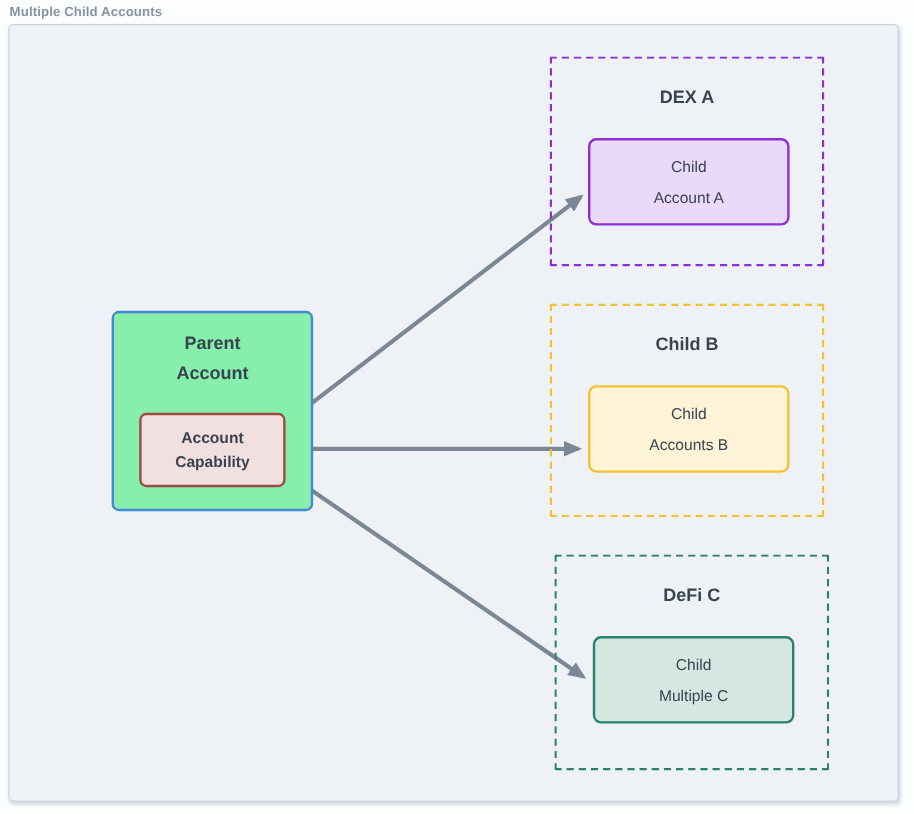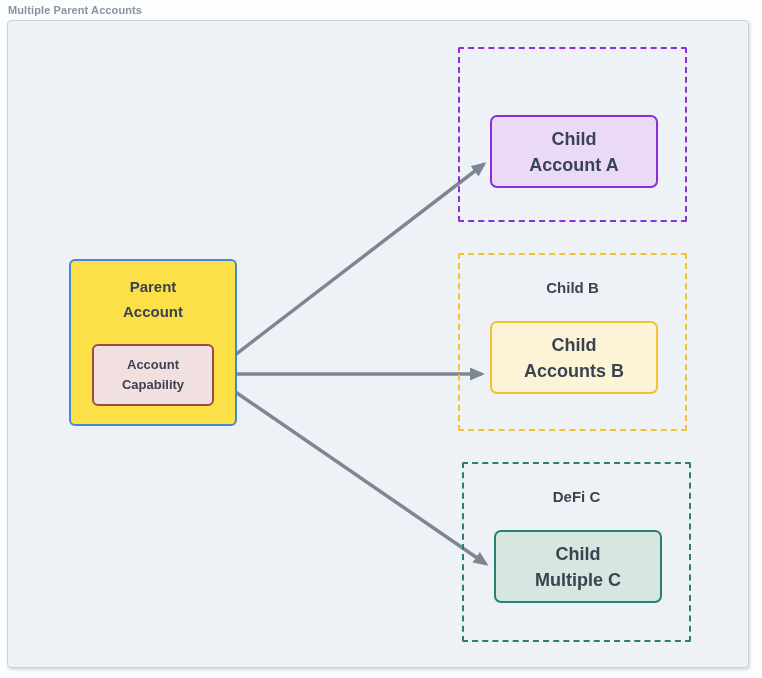--- a/index.html
+++ b/index.html
@@ -63,54 +63,55 @@
   .zone-label {
     position: absolute; left: 0; top: 24px; width: 100%;
     text-align: center;
     font-size: 15px; font-weight: 600; color: #3a4350;
   }
   .child-box {
     position: absolute;
     left: 30px; top: 66px; width: 168px; height: 73px;
     display: flex; align-items: center; justify-content: center;
   }
-  .child-label { font-size: 18px; line-height: 26px; font-weight: 700; }
+  .child-label { font-size: 13px; line-height: 26px; font-weight: 400; }
 </style>
 </head>
 <body>
 
-<div class="figure-title">Multiple Parent Accounts</div>
+<div class="figure-title">Multiple Child Accounts</div>
 
 <div class="panel"></div>
 
 <svg class="arrows" viewBox="0 0 762 678">
   <defs>
     <marker id="ah" markerUnits="userSpaceOnUse" markerWidth="15" markerHeight="13" refX="12" refY="6.5" orient="auto">
       <path d="M0,0 L15,6.5 L0,13 Z" fill="#7b8794"></path>
     </marker>
   </defs>
   <line x1="218" y1="368" x2="484" y2="164" stroke="#7b8794" stroke-width="3.5" marker-end="url(#ah)"></line>
   <line x1="218" y1="374" x2="482" y2="374" stroke="#7b8794" stroke-width="3.5" marker-end="url(#ah)"></line>
   <line x1="218" y1="380" x2="486" y2="564" stroke="#7b8794" stroke-width="3.5" marker-end="url(#ah)"></line>
 </svg>
 
-<div class="node parent-box" style="border-color: rgb(68, 137, 212); background: #fde047;">
+<div class="node parent-box" style="border-color: rgb(68, 137, 212); background: #86efac; margin-left: 24px;">
   <div class="parent-label">
     <span>Parent</span>
     <span>Account</span>
   </div>
   <div class="capability-box" style="border-color: rgb(156, 74, 70); background: rgb(242, 224, 224);">
     <div class="cap-label">
       <span>Account</span>
       <span>Capability</span>
     </div>
   </div>
 </div>
 
 <div class="zone z-a" style="border-color: rgb(141, 47, 214);">
+  <div class="zone-label">DEX A</div>
   <div class="node child-box" style="border-color: rgb(141, 47, 214); background: rgb(234, 217, 249);">
     <div class="child-label">
       <span>Child</span>
       <span>Account A</span>
     </div>
   </div>
 </div>
 
 <div class="zone z-b" style="border-color: rgb(242, 194, 48);">
   <div class="zone-label">Child B</div>

